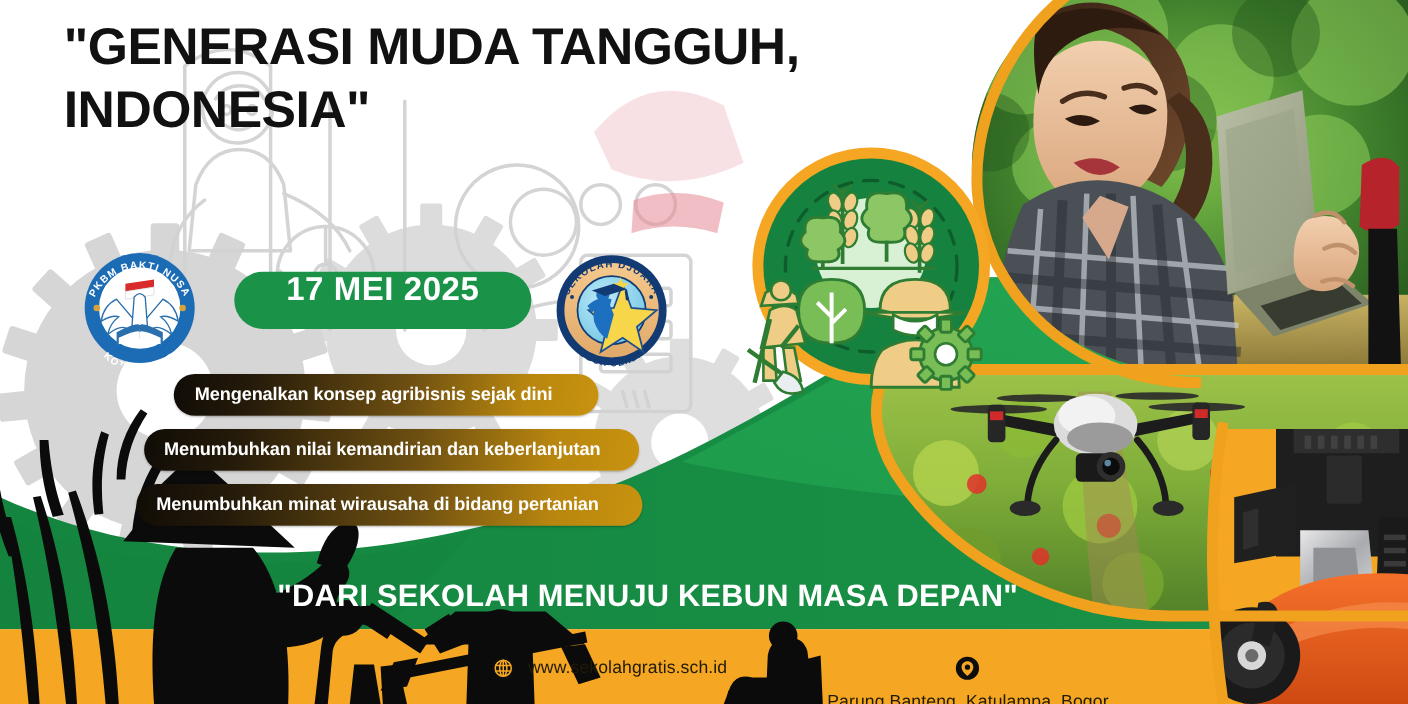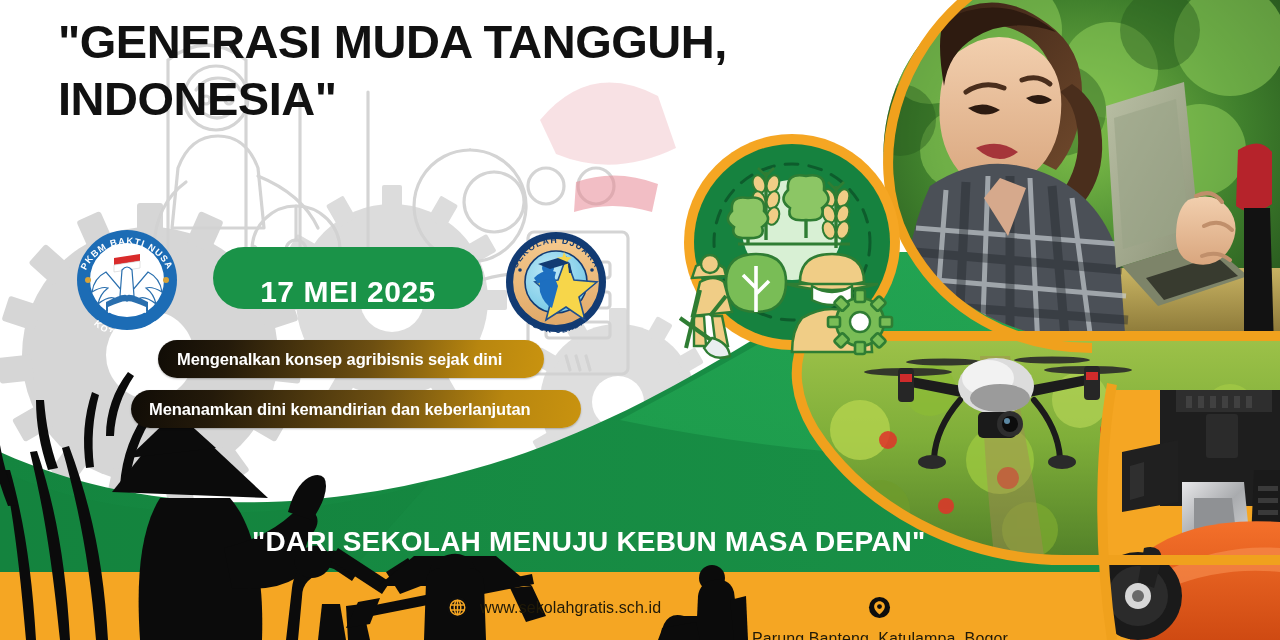--- a/index.html
+++ b/index.html
@@ -27,22 +27,22 @@
   #headline .hl-line { display: block; white-space: nowrap; }
 
   
   .logo { position: absolute; z-index: 14; }
   #logo-left  { left: 66px;  top: 228px; width: 122px; height: 104px; }
   #logo-right { left: 500px; top: 230px; width: 112px; height: 104px; }
 
   
   #date-pill {
     position: absolute; left: 213px; top: 247px;
-    width: 270px; height: 62px; border-radius: 31px;
-    background: #1a9348; display: flex; align-items: flex-end;
+    width: 270px; height: 52px; border-radius: 31px;
+    background: #1a9348; display: flex; align-items: flex-start;
     justify-content: center; z-index: 13;
   }
   #date-pill span {
     color: #ffffff; font-size: 30px; font-weight: 700;
     letter-spacing: 0.5px;
   }
 
   
   .pill {
     position: absolute; height: 38px; border-radius: 19px;
@@ -636,21 +636,24 @@
   </svg>
 
   <div id="date-pill">
     <span>17 MEI 2025</span>
   </div>
 
   <div class="pill" id="pill-1">
     <span>Mengenalkan konsep agribisnis sejak dini</span>
   </div>
   <div class="pill" id="pill-2">
-    <span>Menanamkan dini kemandirian dan keberlanjutan</span>
+    <span>Menumbuhkan nilai kemandirian dan keberlanjutan</span>
+  </div>
+  <div class="pill" id="pill-3">
+    <span>Menumbuhkan minat wirausaha di bidang pertanian</span>
   </div>
 
   <div id="tagline">"DARI SEKOLAH MENUJU KEBUN MASA DEPAN"</div>
 
   <div class="footer-item" id="footer-web">
     <svg class="ficon" viewBox="0 0 24 24">
       <circle cx="12" cy="12" r="11" fill="#0d0d0d"></circle>
       <circle cx="12" cy="12" r="7.6" fill="none" stroke="#f5a623" stroke-width="1.5"></circle>
       <ellipse cx="12" cy="12" rx="3.4" ry="7.6" fill="none" stroke="#f5a623" stroke-width="1.5"></ellipse>
       <path d="M4.6,9.4 H19.4 M4.6,14.6 H19.4 M12,4.4 V19.6" stroke="#f5a623" stroke-width="1.5"></path>

